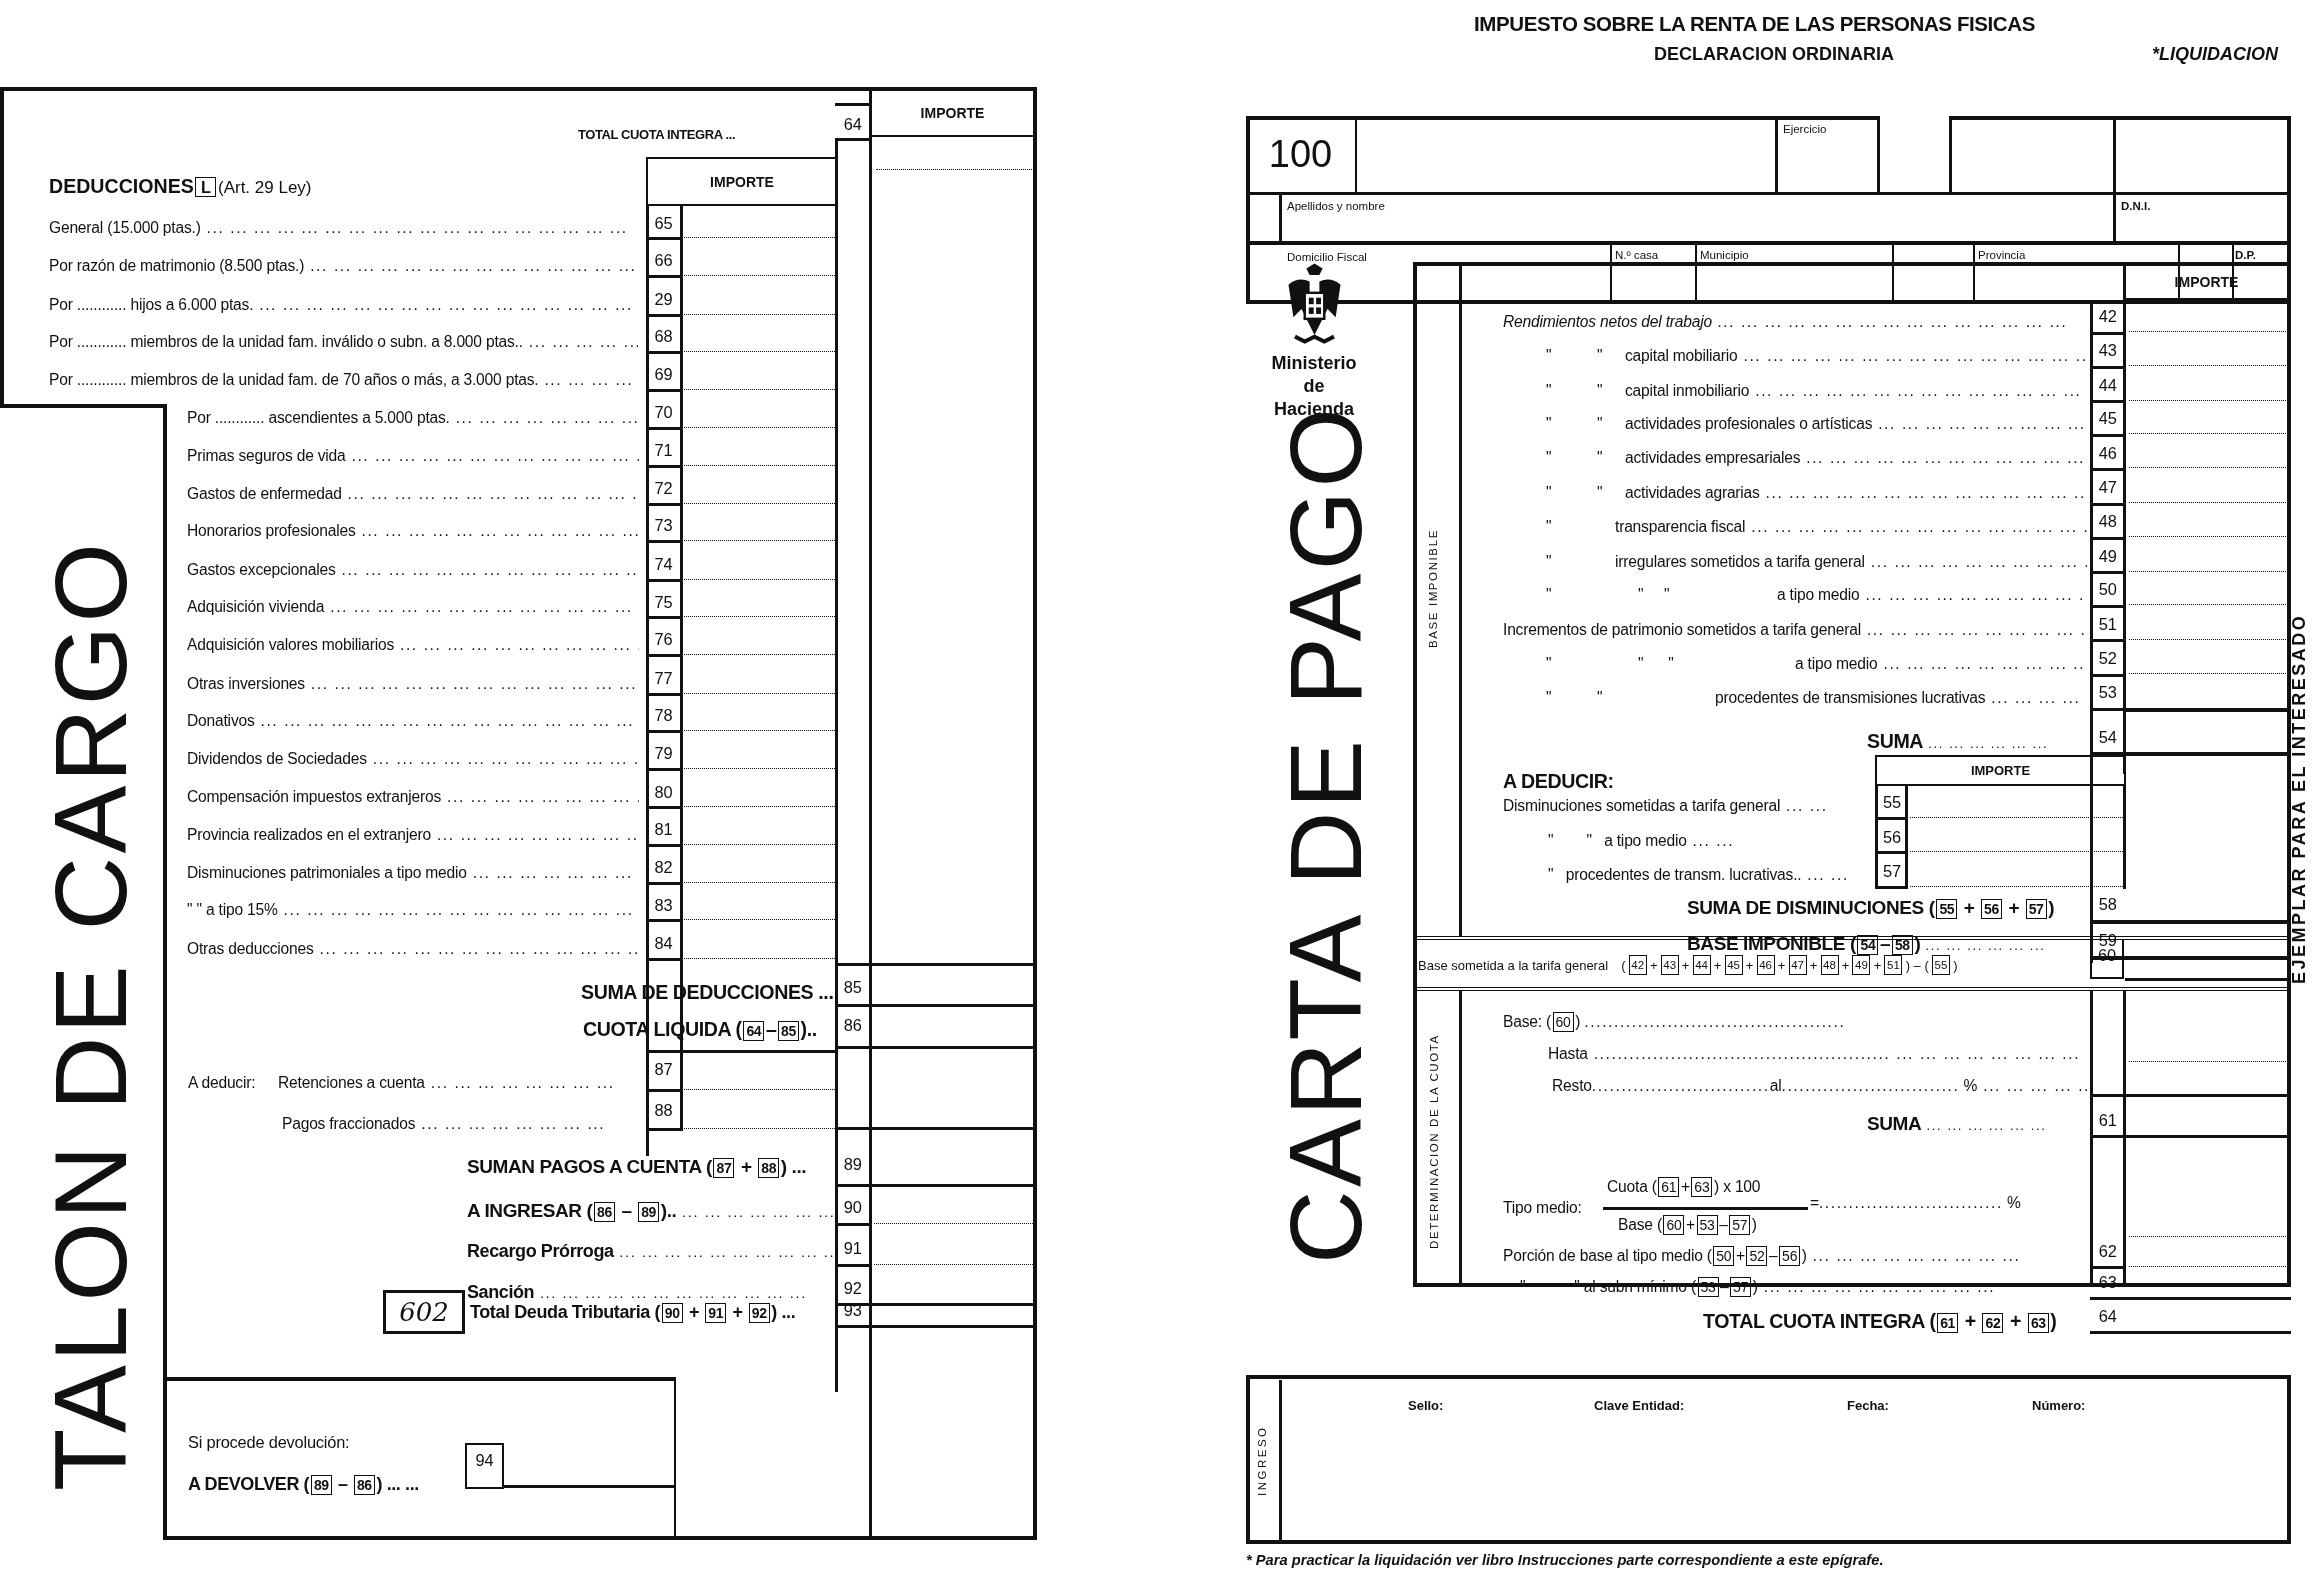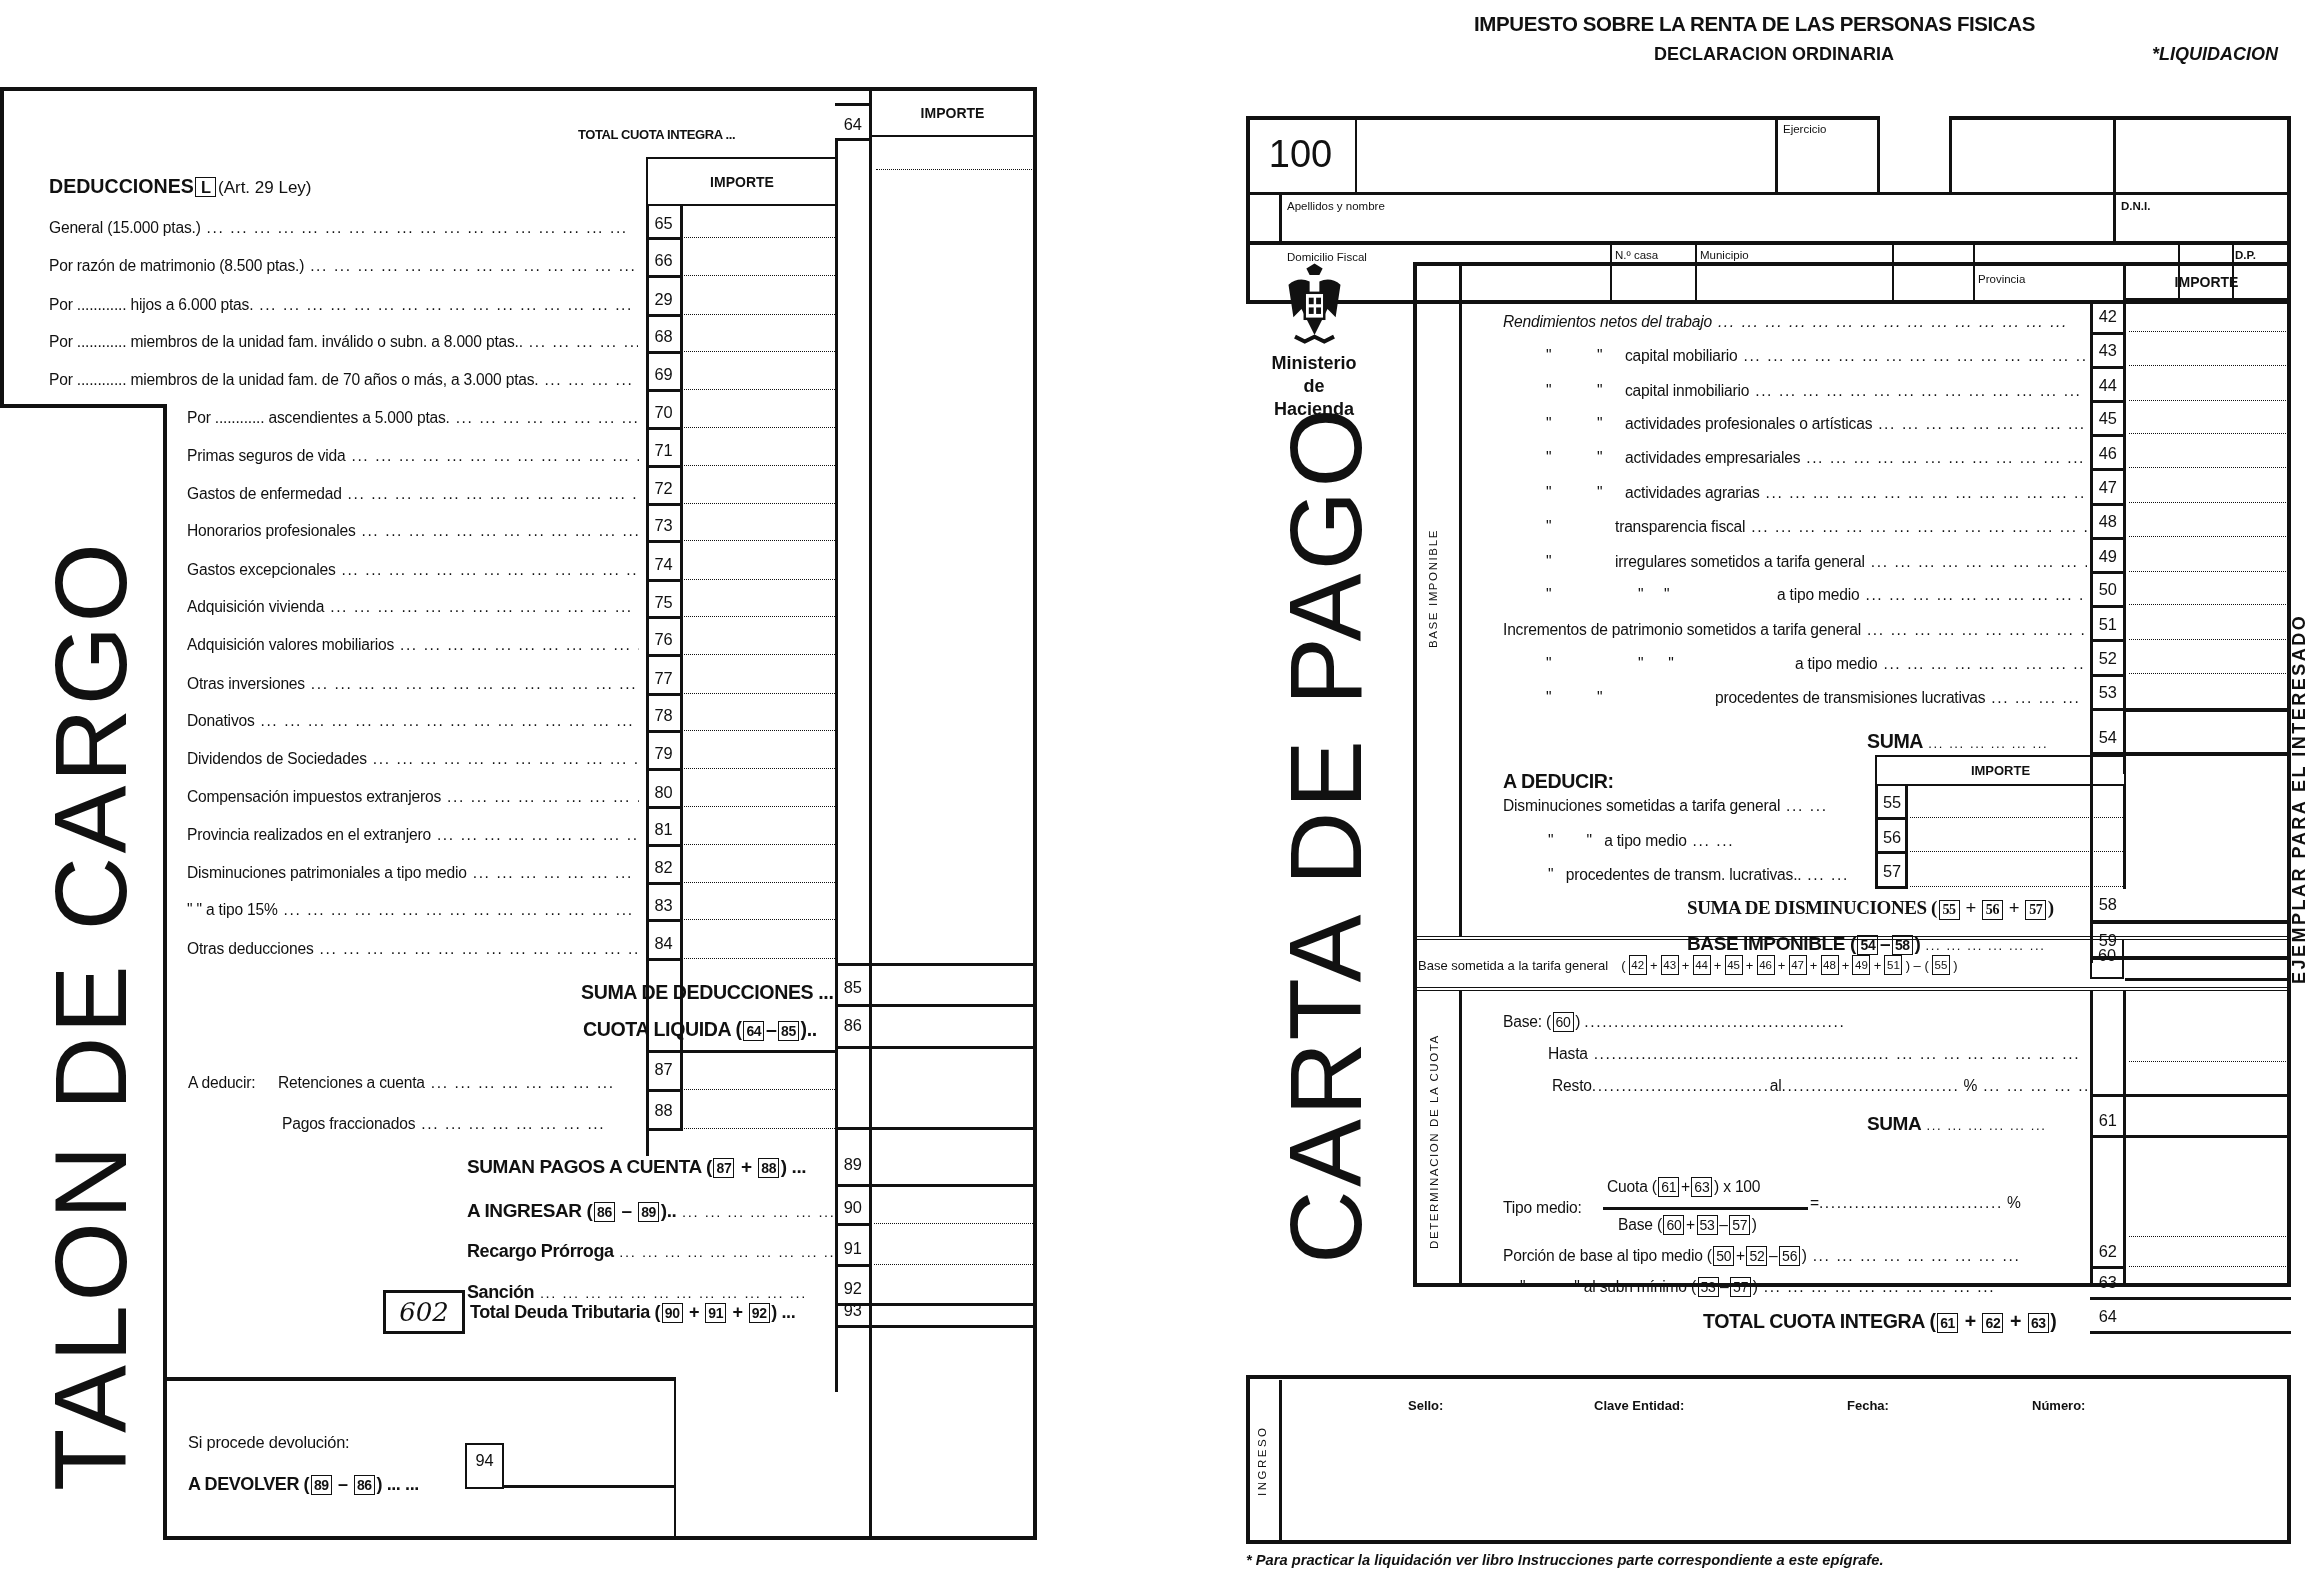--- a/index.html
+++ b/index.html
@@ -279,21 +279,21 @@
   <div class="abs tiny" style="left:909px;top:200px;width:164px;height:39px;font-weight:bold;">D.N.I.</div>
 
   <div class="abs" style="left:67px;top:242px;width:1012px;height:3.3px;"></div>
   <div class="abs tiny" style="left:75px;top:251px;width:311px;height:49px;">Domicilio Fiscal</div>
   <div class="abs" style="left:398px;top:244px;width:1.6px;height:57px;background:#111;"></div>
   <div class="abs tiny" style="left:403px;top:249px;width:79px;height:49px;">N.º casa</div>
   <div class="abs" style="left:483px;top:244px;width:1.6px;height:57px;background:#111;"></div>
   <div class="abs tiny" style="left:488px;top:249px;width:180px;height:49px;">Municipio</div>
   <div class="abs" style="left:680px;top:244px;width:1.6px;height:57px;background:#111;"></div>
   <div class="abs" style="left:761px;top:244px;width:1.6px;height:57px;background:#111;"></div>
-  <div class="abs tiny" style="left:766px;top:249px;width:180px;height:49px;margin-top:24px;">Provincia</div>
+  <div class="abs tiny" style="left:766px;top:249px;width:180px;height:49px;">Provincia</div>
   <div class="abs" style="left:966px;top:244px;width:1.6px;height:57px;background:#111;"></div>
   <div class="abs" style="left:1020px;top:244px;width:1.6px;height:57px;background:#111;"></div>
   <div class="abs tiny" style="left:1023px;top:249px;width:54px;height:49px;font-weight:bold;">D.P.</div>
   <div class="abs" style="left:34px;top:241px;width:4.1px;height:0;"></div>
 
   <div class="abs" style="left:34px;top:300px;width:1045px;height:4.1px;background:#111;"></div>
   <div class="abs" style="left:34px;top:193px;width:4.1px;height:110px;background:#111;"></div>
   <div class="abs" style="left:1075px;top:193px;width:4.1px;height:110px;background:#111;"></div>
 
   <div class="abs" style="left:70px;top:260px;width:65px;height:90px;">
@@ -447,21 +447,21 @@
         <div class="abs dotline" style="left:698px;top:851px;width:213px;"></div>
       </div>
       <div>
         <div class="abs lbl" style="left:336px;top:866px;white-space:pre;"><span>"   procedentes de transm. lucrativas..</span><span class="dots"> ... ...</span></div>
         <div class="abs num" style="left:666px;top:863px;width:28px;">57</div>
         <div class="abs" style="left:663px;top:886px;width:33px;height:2.5px;background:#111;"></div>
         <div class="abs dotline" style="left:698px;top:886px;width:213px;"></div>
       </div>
     </div>
 
-  <div class="abs lblb" style="left:475px;top:897px;font-size:19px;font-family:Liberation Serif, serif;">
+  <div class="abs lblb" style="left:475px;top:897px;font-size:19px;">
     <span>SUMA DE DISMINUCIONES (</span><span class="ref">55</span> + <span class="ref">56</span> + <span class="ref">57</span>)
   </div>
   <div class="abs num" style="left:881px;top:896px;width:29.5px;">58</div>
   <div class="abs" style="left:878px;top:920px;width:201px;height:4.1px;background:#111;"></div>
   <div class="abs lblb" style="left:475px;top:933px;font-size:19px;">
     <span>BASE IMPONIBLE (</span><span class="ref">54</span>–<span class="ref">58</span>)<span class="dots" style="font-weight:normal;font-size:13px;"> ... ... ... ... ... ...</span>
   </div>
   <div class="abs num" style="left:881px;top:932px;width:29.5px;">59</div>
   <div class="abs" style="left:878px;top:956px;width:201px;height:4.1px;background:#111;"></div>
 

